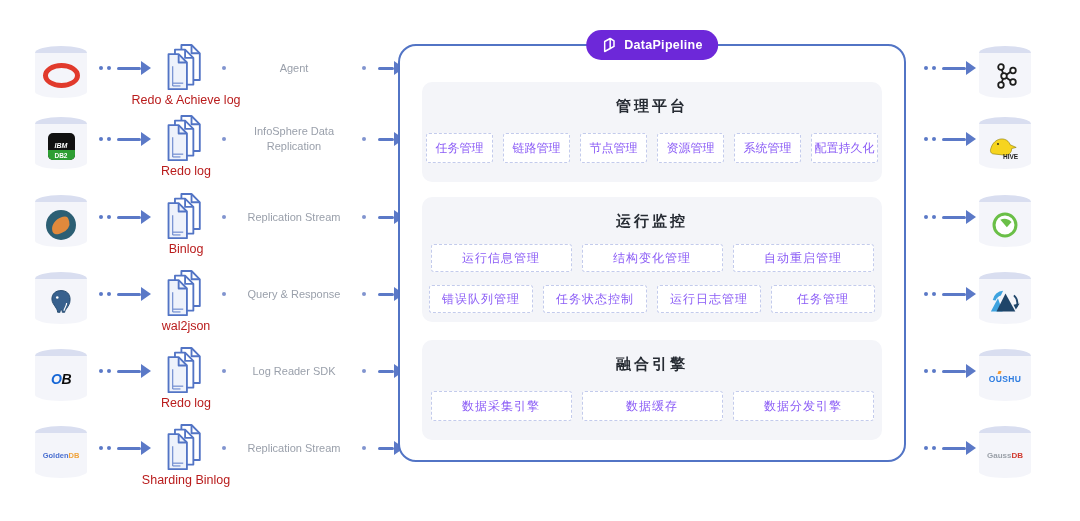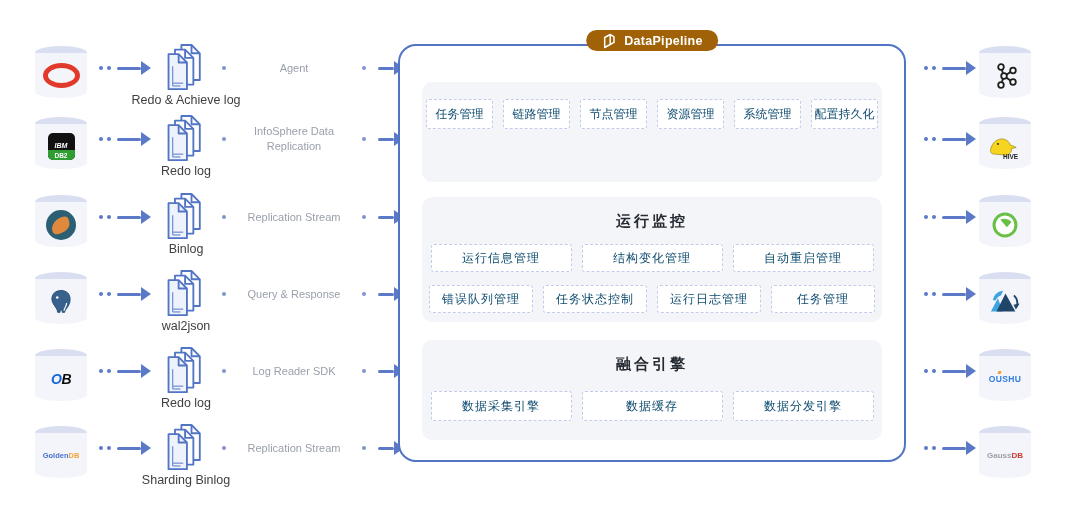--- a/index.html
+++ b/index.html
@@ -21,21 +21,21 @@
 
   
   .cyl{position:relative;width:52px;height:52px;flex:0 0 52px;margin-top:8px;}
   .cyl-top{position:absolute;top:0;left:0;width:100%;height:14px;border-radius:50%;background:#d9def0;}
   .cyl-body{position:absolute;top:7px;left:0;width:100%;height:45px;background:#f4f5fa;
             border-radius:0 0 50% 50%/0 0 14% 14%;display:flex;align-items:center;justify-content:center;}
 
   
   .docwrap{position:relative;width:48px;flex:0 0 48px;display:flex;justify-content:center;}
   .doc-label{position:absolute;top:100%;left:50%;transform:translateX(-50%);margin-top:1px;
-             font-size:12.5px;color:#404040;white-space:nowrap;}
+             font-size:12.5px;color:#b91c1c;white-space:nowrap;}
   .channel{width:112px;flex:0 0 112px;text-align:center;font-size:11px;line-height:1.35;color:#9aa0ab;}
 
   
   .logo-oracle{width:27px;height:15px;border:5px solid #e13a2c;border-radius:50%;}
   .logo-db2{width:27px;height:27px;border-radius:5px;background:#111;display:flex;flex-direction:column;
             align-items:center;justify-content:flex-end;overflow:hidden;}
   .logo-db2 .ibm{font-size:7px;font-weight:bold;font-style:italic;color:#fff;line-height:9px;}
   .logo-db2 .db2{width:100%;height:10px;background:#2e9e33;color:#fff;font-size:6.5px;font-weight:bold;
                  display:flex;align-items:center;justify-content:center;}
   .logo-mysql{width:30px;height:30px;border-radius:50%;background:#2c5f74;position:relative;overflow:hidden;}
@@ -48,30 +48,30 @@
 
   
   .logo-oushu{position:relative;font-size:8.5px;font-weight:800;letter-spacing:.4px;color:#2f7de0;}
   .logo-oushu .tick{position:absolute;top:-3px;left:9px;width:3px;height:3px;background:#f29b38;transform:skewX(-20deg);}
   .logo-gaussdb{font-size:8px;}
   .logo-gaussdb .g1{color:#9ba1a9;font-weight:bold;} .logo-gaussdb .g2{color:#d0392e;font-weight:bold;}
 
   
   .main-box{position:absolute;left:398px;top:44px;width:508px;height:418px;box-sizing:border-box;
             border:2px solid #5274c5;border-radius:18px;background:#fff;}
-  .pill{position:absolute;top:-16px;left:50%;transform:translateX(-50%);height:21px;padding:0 15px;
-        background:#a16207;border-radius:16px;display:flex;align-items:center;gap:7px;}
+  .pill{position:absolute;top:-16px;left:50%;transform:translateX(-50%);height:30px;padding:0 15px;
+        background:#6d28d9;border-radius:16px;display:flex;align-items:center;gap:7px;}
   .pill span{color:#fff;font-size:12.5px;font-weight:600;letter-spacing:.3px;white-space:nowrap;}
   .panel{position:absolute;left:22px;right:22px;background:#f4f5f9;border-radius:10px;}
   .p1{top:36px;height:100px;} .p2{top:151px;height:125px;} .p3{top:294px;height:100px;}
   .panel h3{margin:15px 0 0;text-align:center;font-size:15px;color:#262b33;letter-spacing:3px;font-weight:bold;}
   .chip-row{display:flex;justify-content:center;gap:10px;margin-top:17px;}
   .p2 .chip-row{margin-top:13px;}
   .chip{box-sizing:border-box;background:#fff;border:1px dashed #c3cbec;border-radius:3px;
-        font-size:12px;color:#0c4a6e;letter-spacing:1px;height:30px;
+        font-size:12px;color:#8b5cf6;letter-spacing:1px;height:30px;
         display:flex;align-items:center;justify-content:center;}
   .p2 .chip{height:28px;}
   .w66{width:67px;letter-spacing:0;} .w103{width:104px;} .w141{width:141px;}
 
   .hidden-defs{position:absolute;width:0;height:0;overflow:hidden;}
 </style>
 </head>
 <body>
 
 <svg class="hidden-defs" aria-hidden="true">
@@ -262,20 +262,21 @@
   <div class="main-box">
     <div class="pill">
       <svg width="16" height="16" viewBox="0 0 16 16">
         <path d="M3.5 4.5 L9 1.5 L9 11.5 L3.5 14.5 Z" fill="none" stroke="#fff" stroke-width="1.5" stroke-linejoin="round"></path>
         <path d="M9 1.5 L12.8 3.8 L12.8 9.4 L9 11.5" fill="none" stroke="#fff" stroke-width="1.5" stroke-linejoin="round"></path>
       </svg>
       <span>DataPipeline</span>
     </div>
 
     <div class="panel p1">
+      <h3>管理平台</h3>
       <div class="chip-row">
         <div class="chip w66">任务管理</div>
         <div class="chip w66">链路管理</div>
         <div class="chip w66">节点管理</div>
         <div class="chip w66">资源管理</div>
         <div class="chip w66">系统管理</div>
         <div class="chip w66">配置持久化</div>
       </div>
     </div>
 

